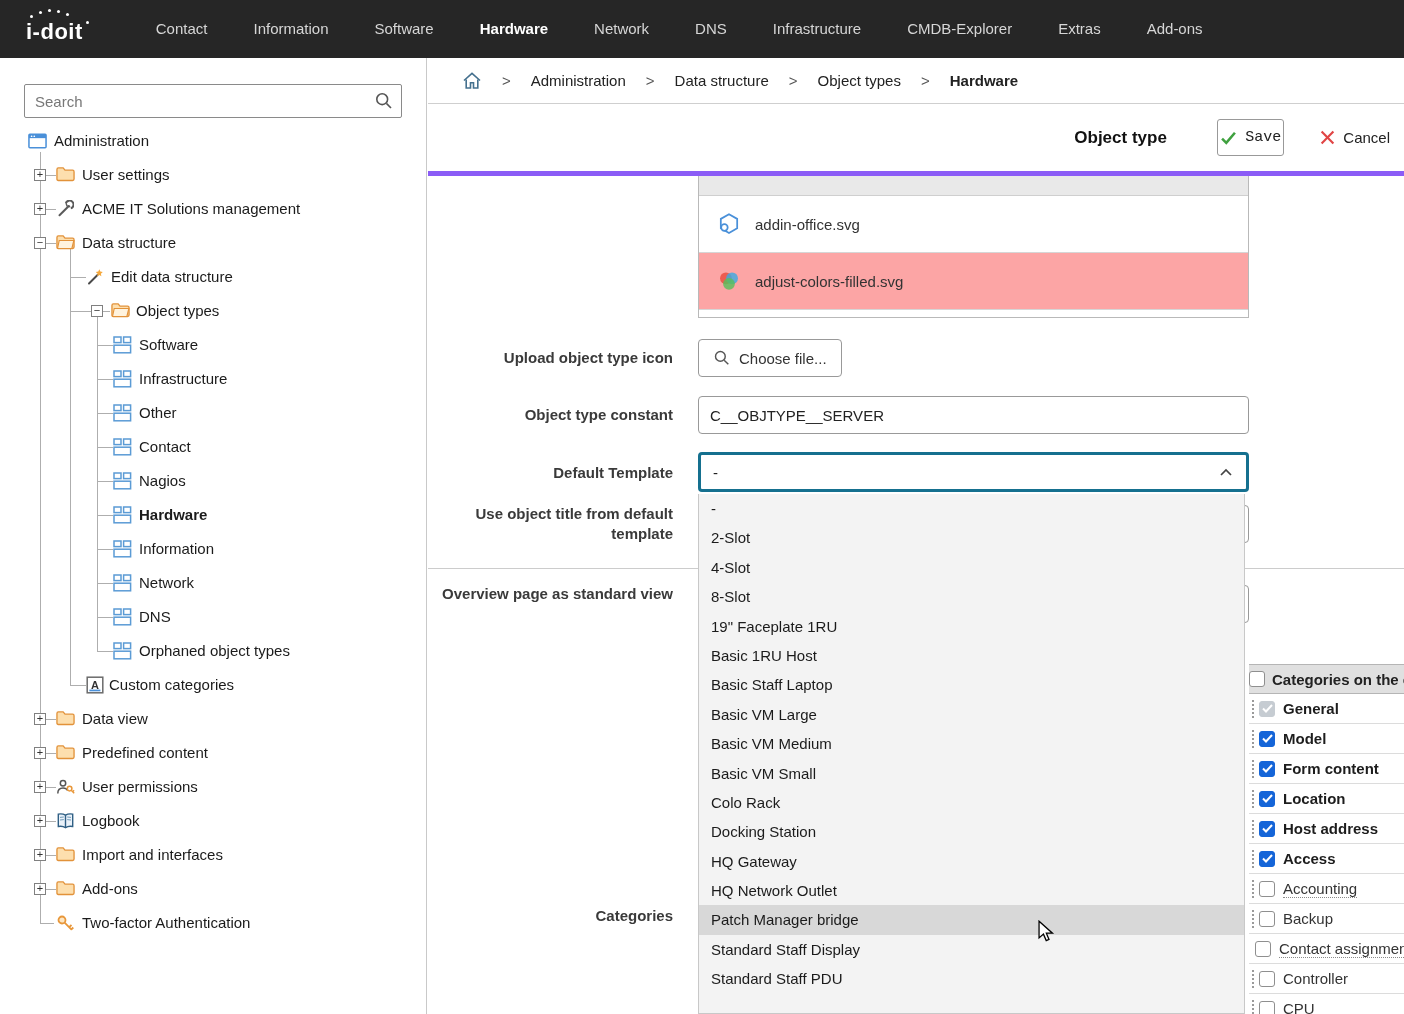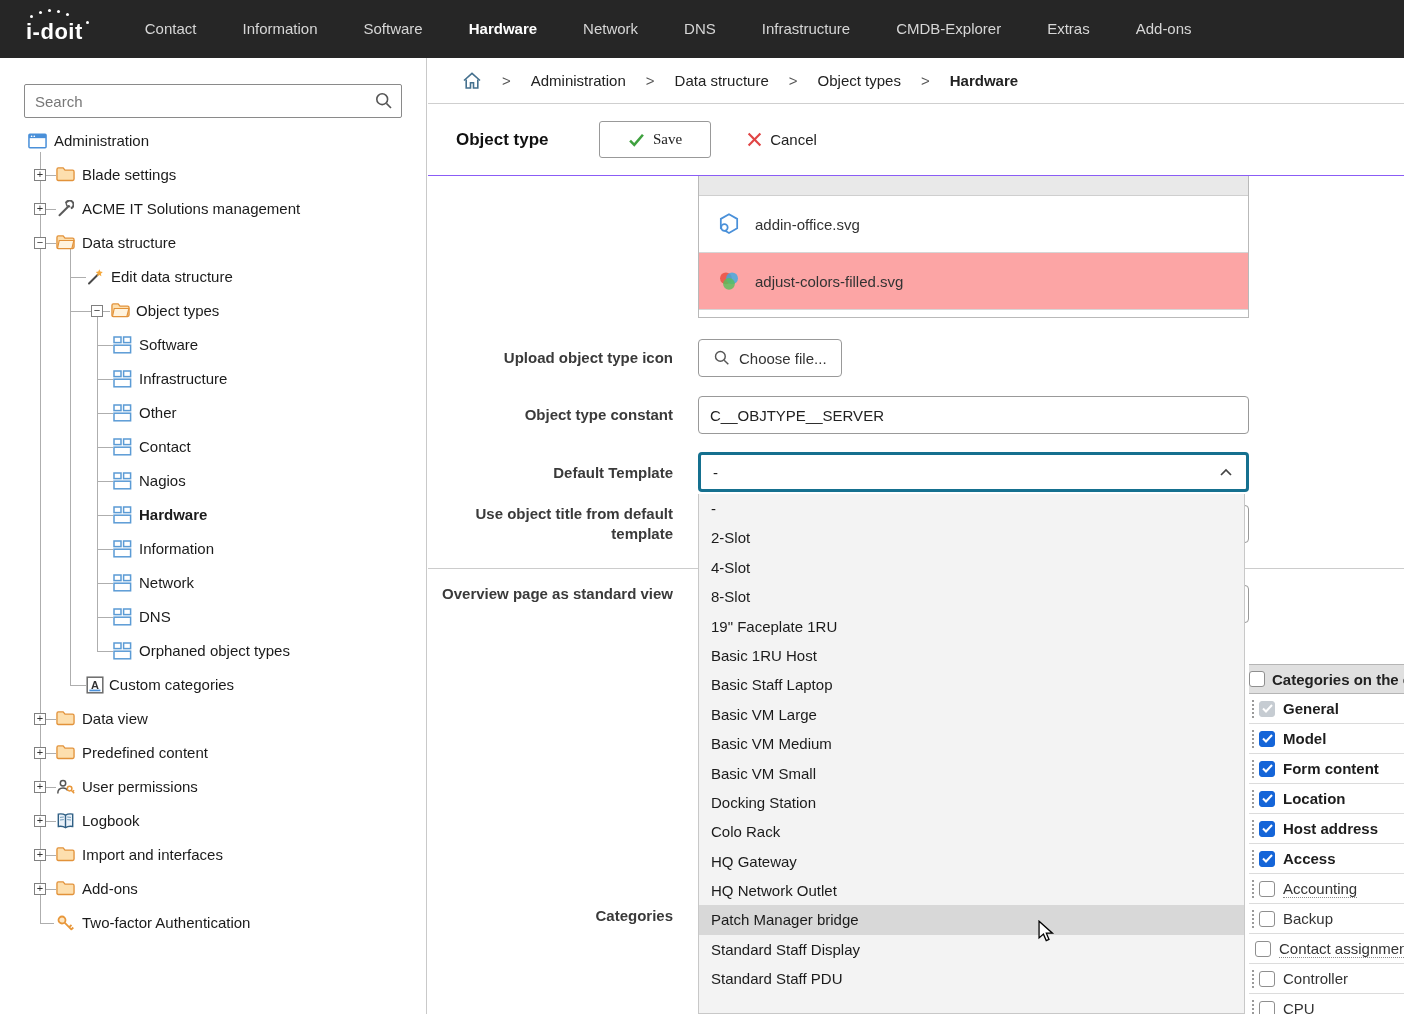--- a/index.html
+++ b/index.html
@@ -2,21 +2,21 @@
 <html><head>
 <meta charset="utf-8">
 <style>
   html,body{margin:0;padding:0;width:1404px;height:1014px;overflow:hidden;
     font-family:"Liberation Sans","DejaVu Sans",sans-serif;background:#fff;color:#222;}
   *{box-sizing:border-box;}
 
   
   .topnav{position:absolute;top:0;left:0;right:0;height:58px;background:#262626;
     display:flex;align-items:center;z-index:20;}
-  .logo{position:relative;margin-left:26px;margin-right:33px;color:#fff;font-size:22px;
+  .logo{position:relative;margin-left:26px;margin-right:44px;color:#fff;font-size:22px;
     font-weight:bold;letter-spacing:.5px;padding-top:6px;cursor:pointer;}
   .logo .dots{position:absolute;top:2px;left:4px;width:3px;height:3px;border-radius:50%;background:#fff;
     box-shadow:9px -4px 0 #fff,18px -6px 0 #fff,27px -5px 0 #fff,36px -2px 0 #fff;}
   .logo .reg{display:inline-block;width:3px;height:3px;border-radius:50%;background:#fff;vertical-align:top;margin:2px 0 0 3px;}
   .nav-items{display:flex;align-items:center;height:100%;}
   .nav-item{padding:0 23px;font-size:15px;color:#d6d6d6;line-height:58px;cursor:pointer;white-space:nowrap;}
   .nav-item.active{color:#fff;font-weight:bold;}
 
   
   .sidebar{position:absolute;top:58px;left:0;width:427px;bottom:0;background:#fff;
@@ -36,25 +36,25 @@
   .trow .tlabel{position:absolute;top:8px;font-size:15px;color:#1b1b1b;white-space:nowrap;}
   .trow .tlabel.bold{font-weight:bold;}
 
   
   .content{position:absolute;top:58px;left:428px;right:0;bottom:0;background:#fff;}
   .crumbbar{position:absolute;top:0;left:0;right:0;height:46px;border-bottom:1px solid #cfcfcf;
     display:flex;align-items:center;padding-left:34px;}
   .crumb-sep{color:#555;font-size:15px;margin:0 20px;}
   .crumb{font-size:15px;color:#222;cursor:pointer;}
   .crumb.current{font-weight:bold;}
-  .titlebar{position:absolute;top:46px;left:0;right:0;height:72px;border-bottom:1px solid #8b5cf6;
-    display:flex;align-items:center;padding-left:28px;}
+  .titlebar{position:absolute;top:46px;left:0;right:0;height:72px;border-bottom:5px solid #8b5cf6;
+    display:flex;align-items:center;padding-left:28px;justify-content:flex-end;}
   .page-title{font-size:17px;font-weight:bold;color:#111;width:143px;}
-  .btn-save{display:flex;align-items:center;height:37px;padding:0 28px;background:#fff;
-    border:1px solid #999;border-radius:3px;font-size:15px;color:#222;cursor:pointer;font-family:Liberation Serif, serif;}
+  .btn-save{display:flex;align-items:center;height:37px;padding:0 2px;background:#fff;
+    border:1px solid #999;border-radius:3px;font-size:15px;color:#222;cursor:pointer;font-family:Liberation Mono, monospace;}
   .btn-save svg{margin-right:8px;}
   .btn-cancel{display:flex;align-items:center;height:37px;padding:0 14px;margin-left:22px;background:transparent;
     border:none;font-size:15px;color:#222;cursor:pointer;font-family:inherit;}
   .btn-cancel svg{margin-right:8px;}
 
   
   .iconlist{position:absolute;left:270px;top:118px;width:551px;height:142px;
     border-left:1px solid #b9b9b9;border-right:1px solid #b9b9b9;border-bottom:1px solid #b9b9b9;
     background:#fff;overflow:hidden;}
   .ilrow-partial{height:20px;background:#e9e9e9;border-bottom:1px solid #cfcfcf;}
@@ -150,21 +150,21 @@
             <circle cx="6.6" cy="4" r=".9" fill="#fff"></circle>
           </svg></span>
         <span class="tlabel" style="left: 54px;">Administration</span>
       </div>
       <div class="trow">
         <div class="dash" style="left: 40px; width: 16px;"></div>
         <div class="ebox" style="left: 34px;">+</div>
         <span class="ticon" style="left: 56px;"><svg width="19" height="16" viewBox="0 0 20 16">
             <path d="M1 3.2 Q1 1.6 2.5 1.6 h5 l2 2.4 h8 q1.5 0 1.5 1.5 v7.8 q0 1.5 -1.5 1.5 h-15 Q1 14.8 1 13.3 Z" fill="#fddfae" stroke="#e2923a" stroke-width="1.4"></path>
           </svg></span>
-        <span class="tlabel" style="left: 82px;">Blade settings</span>
+        <span class="tlabel" style="left: 82px;">User settings</span>
       </div>
       <div class="trow">
         <div class="dash" style="left: 40px; width: 16px;"></div>
         <div class="ebox" style="left: 34px;">+</div>
         <span class="ticon" style="left: 56px;"><svg width="18" height="18" viewBox="0 0 18 18">
             <g fill="none" stroke="#5a5a5a" stroke-width="2">
               <path d="M12.8 6 L3.5 15.3" stroke-linecap="round"></path>
               <path d="M9.8 3.2 a4 4 0 1 1 5 5.2"></path>
               <path d="M10 3 l1 3 3.2 .8" stroke-width="1.4"></path>
             </g>
@@ -485,22 +485,22 @@
       <div class="ddopt">-</div>
       <div class="ddopt">2-Slot</div>
       <div class="ddopt">4-Slot</div>
       <div class="ddopt">8-Slot</div>
       <div class="ddopt">19" Faceplate 1RU</div>
       <div class="ddopt">Basic 1RU Host</div>
       <div class="ddopt">Basic Staff Laptop</div>
       <div class="ddopt">Basic VM Large</div>
       <div class="ddopt">Basic VM Medium</div>
       <div class="ddopt">Basic VM Small</div>
+      <div class="ddopt">Colo Rack</div>
       <div class="ddopt">Docking Station</div>
-      <div class="ddopt">Colo Rack</div>
       <div class="ddopt">HQ Gateway</div>
       <div class="ddopt">HQ Network Outlet</div>
       <div class="ddopt hl">Patch Manager bridge</div>
       <div class="ddopt">Standard Staff Display</div>
       <div class="ddopt">Standard Staff PDU</div>
     </div>
 
   <div class="catpanel" id="catpanel">
       <div class="cathead">
         <span class="cbx"></span>

